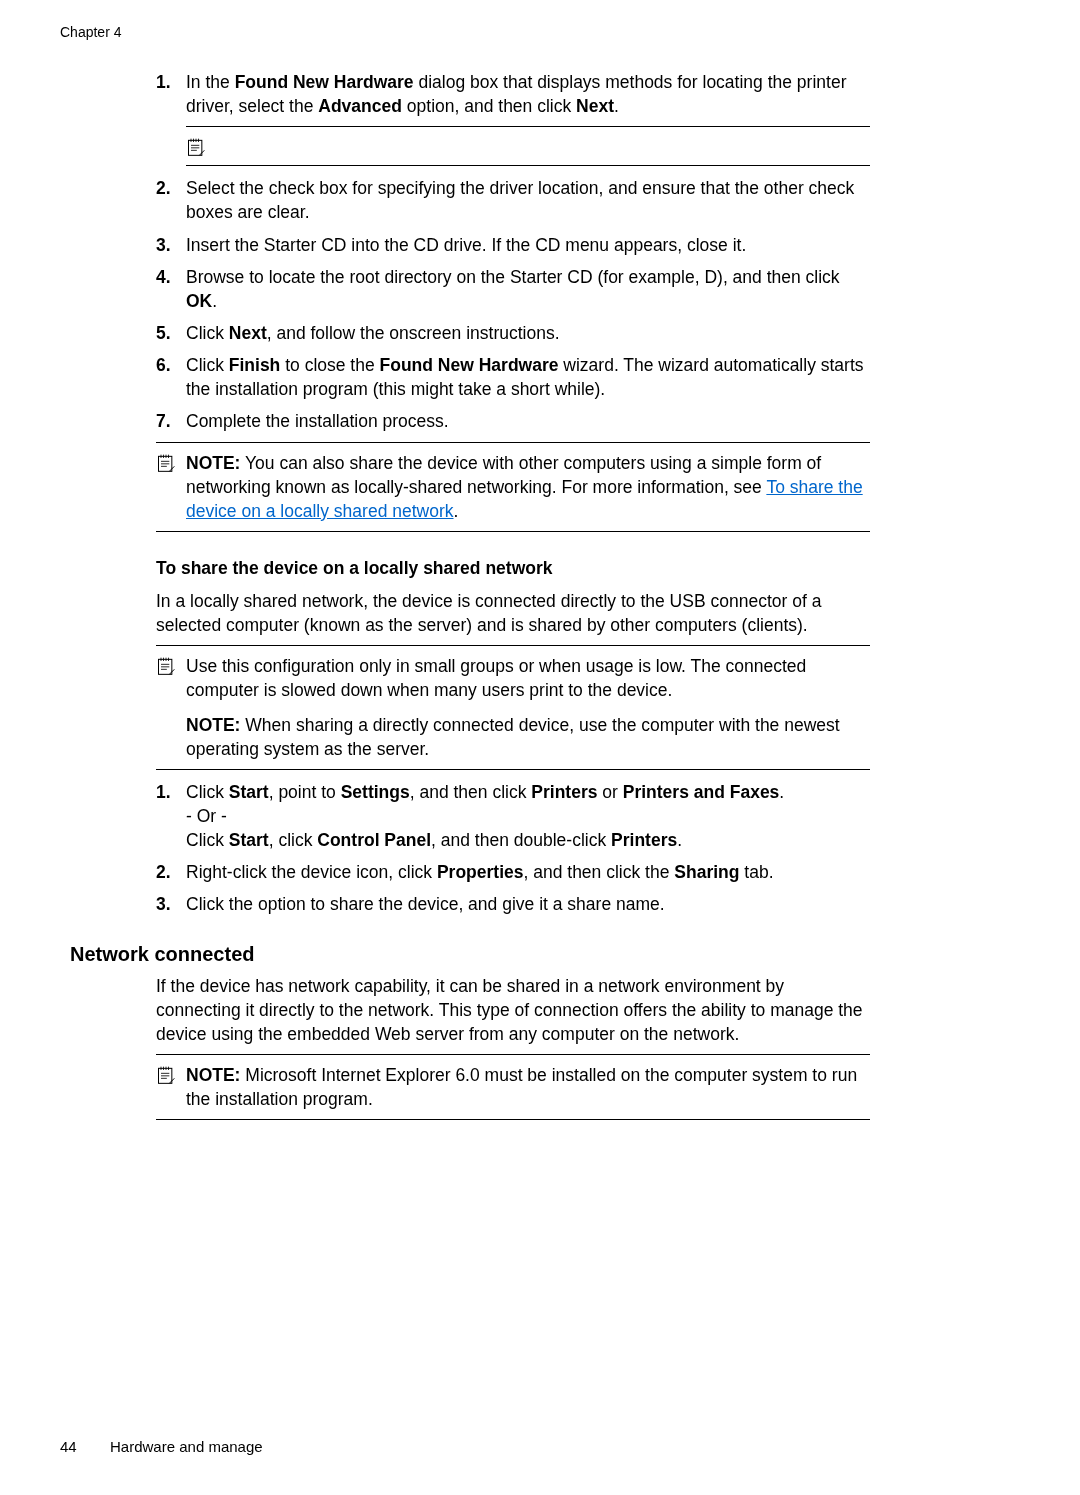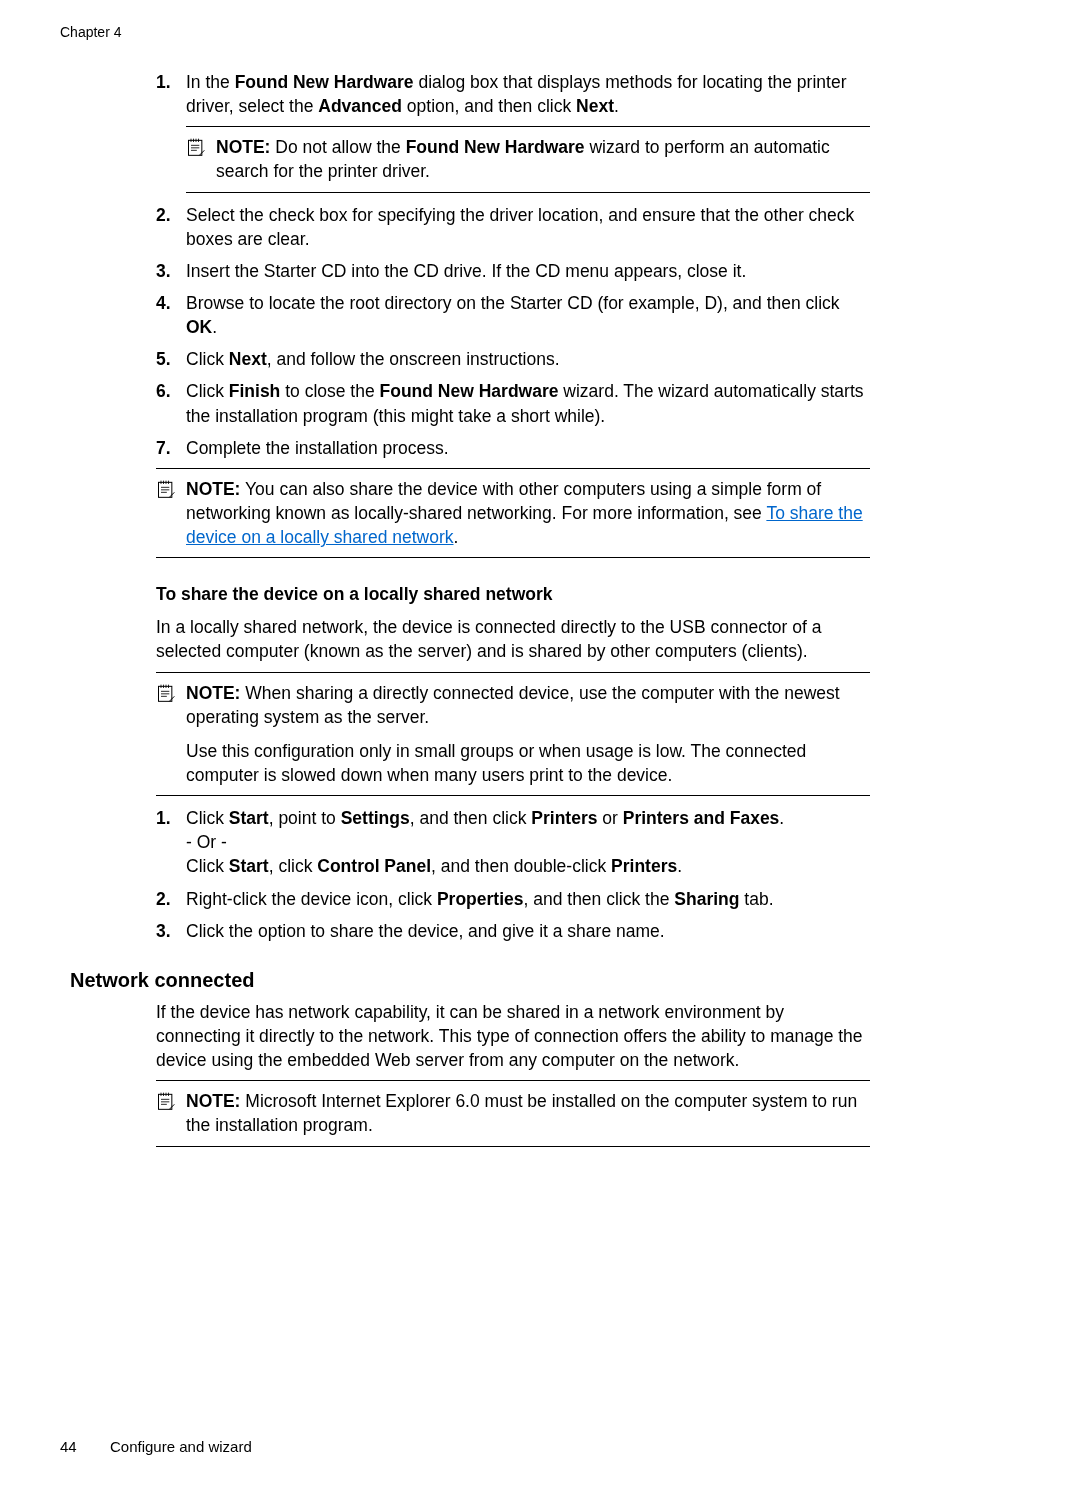--- a/index.html
+++ b/index.html
@@ -46,23 +46,20 @@
     </ol>
 
     <div class="note-box indented">
       <span class="note-icon">
         <svg viewBox="0 0 24 24">
             <rect x="3" y="4" width="16" height="18" fill="none" stroke="#000" stroke-width="1.2"></rect>
             <path d="M6 2 L6 6 M9 2 L9 6 M12 2 L12 6 M15 2 L15 6" stroke="#000" stroke-width="1"></path>
             <path d="M6 10 L16 10 M6 13 L16 13 M6 16 L13 16" stroke="#000" stroke-width="1"></path>
             <path d="M16 22 L22 16" stroke="#000" stroke-width="1.2"></path>
           </svg>
-      </span>
-      <span class="note-body">
-        <span class="bold">NOTE:</span><span>  Do not allow the </span><span class="bold">Found New Hardware</span><span> wizard to perform an automatic search for the printer driver.</span>
       </span>
     </div>
 
     <ol>
       <li class="numbered">
         <span class="num">2.</span>
         <span class="body">Select the check box for specifying the driver location, and ensure that the other check boxes are clear.</span>
       </li>
       <li class="numbered">
         <span class="num">3.</span>
@@ -112,22 +109,22 @@
     <div class="note-box stacked">
       <span class="note-icon">
         <svg viewBox="0 0 24 24">
             <rect x="3" y="4" width="16" height="18" fill="none" stroke="#000" stroke-width="1.2"></rect>
             <path d="M6 2 L6 6 M9 2 L9 6 M12 2 L12 6 M15 2 L15 6" stroke="#000" stroke-width="1"></path>
             <path d="M6 10 L16 10 M6 13 L16 13 M6 16 L13 16" stroke="#000" stroke-width="1"></path>
             <path d="M16 22 L22 16" stroke="#000" stroke-width="1.2"></path>
           </svg>
       </span>
       <span class="note-body">
+        <div>Use this configuration only in small groups or when usage is low. The connected computer is slowed down when many users print to the device.</div>
         <div><span class="bold">NOTE:</span><span>  When sharing a directly connected device, use the computer with the newest operating system as the server.</span></div>
-        <div>Use this configuration only in small groups or when usage is low. The connected computer is slowed down when many users print to the device.</div>
       </span>
     </div>
 
     <ol>
       <li class="numbered">
         <span class="num">1.</span>
         <span class="body">
           <span>Click </span><span class="bold">Start</span><span>, point to </span><span class="bold">Settings</span><span>, and then click </span><span class="bold">Printers</span><span> or </span><span class="bold">Printers and Faxes</span><span>.</span><br>
           <span>- Or -</span><br>
           <span>Click </span><span class="bold">Start</span><span>, click </span><span class="bold">Control Panel</span><span>, and then double-click </span><span class="bold">Printers</span><span>.</span>
@@ -161,16 +158,16 @@
             </svg>
         </span>
         <span class="note-body">
           <span class="bold">NOTE:</span><span>  Microsoft Internet Explorer 6.0 must be installed on the computer system to run the installation program.</span>
         </span>
       </div>
     </div>
   </div>
 
   <div class="footer">
-    <span class="pn">44</span><span>Configure and wizard</span>
+    <span class="pn">44</span><span>Hardware and manage</span>
   </div>
 
 </div>
 
 </body></html>

